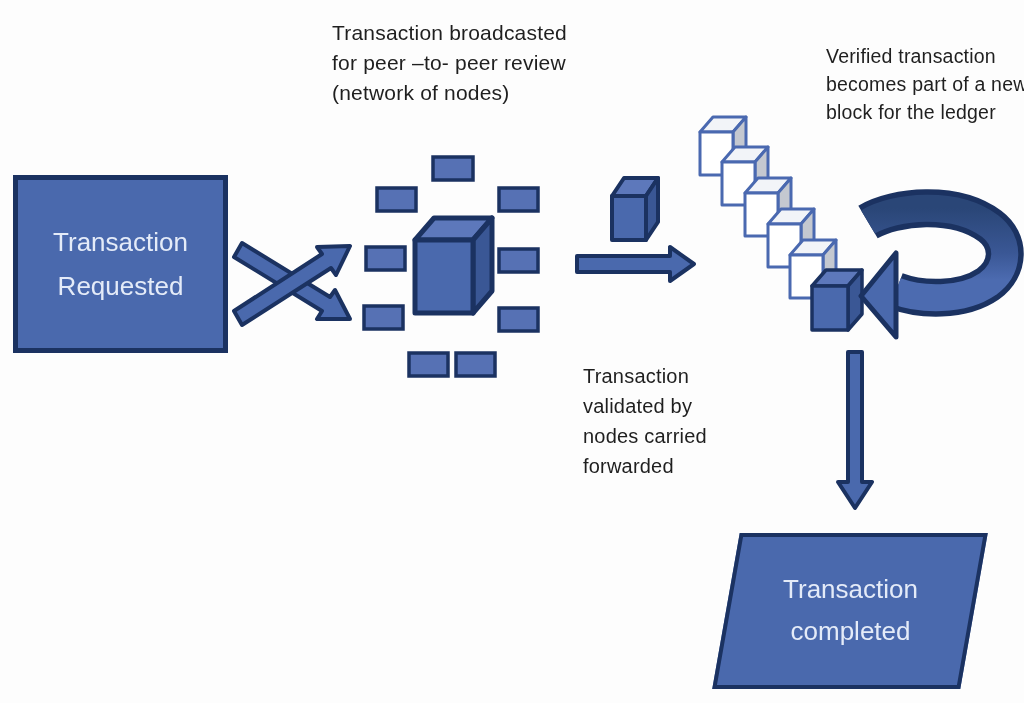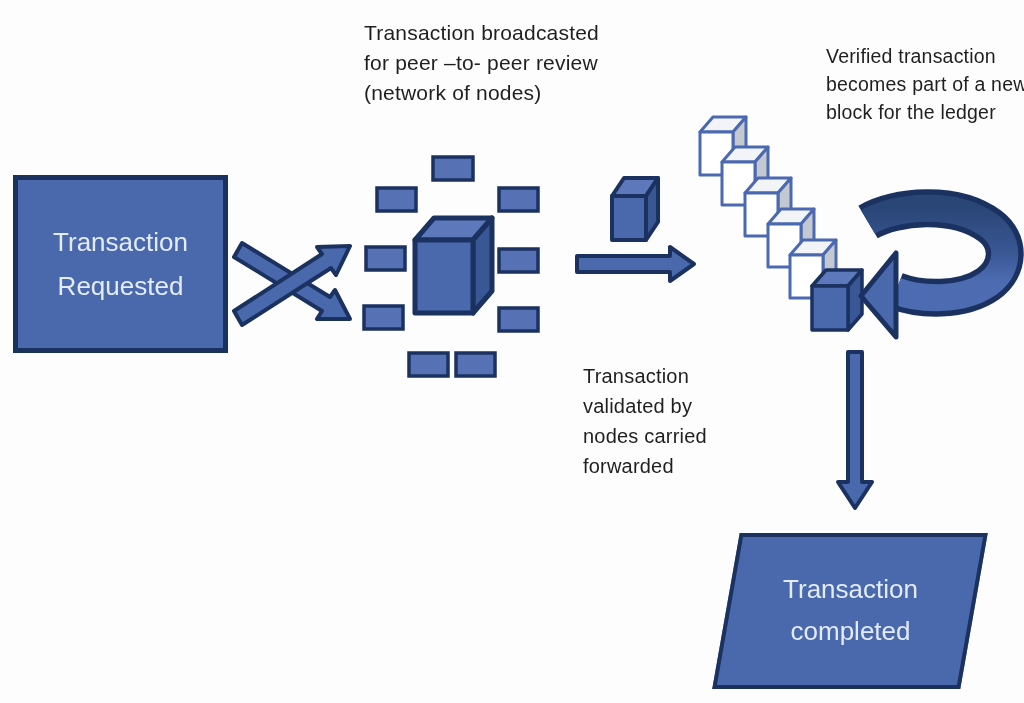--- a/index.html
+++ b/index.html
@@ -13,21 +13,21 @@
   .canvas{
     position:relative; width:1024px; height:703px;
     background:var(--bg); overflow:hidden;
     font-family:"Liberation Sans", sans-serif;
   }
   .gfx{position:absolute; left:0; top:0;}
   .caption{
     position:absolute; white-space:pre-line; color:var(--text);
     font-weight:400; letter-spacing:0.2px;
   }
-  .caption-broadcast{left:364px; top:18px; font-size:21px; line-height:30px; width:300px;}
+  .caption-broadcast{left:332px; top:18px; font-size:21px; line-height:30px; width:300px;}
   .caption-verified{left:826px; top:42px; font-size:19.5px; line-height:28px; width:210px;}
   .caption-validated{left:583px; top:361px; font-size:20px; line-height:30px; width:200px;}
   .req-box{
     position:absolute; left:13px; top:175px; width:215px; height:178px;
     background:var(--blue); border:5px solid var(--navy);
     display:flex; align-items:center; justify-content:center;
   }
   .req-box .lbl{
     color:var(--box-text); font-size:26px; line-height:1.7;
     text-align:center; white-space:pre-line;

